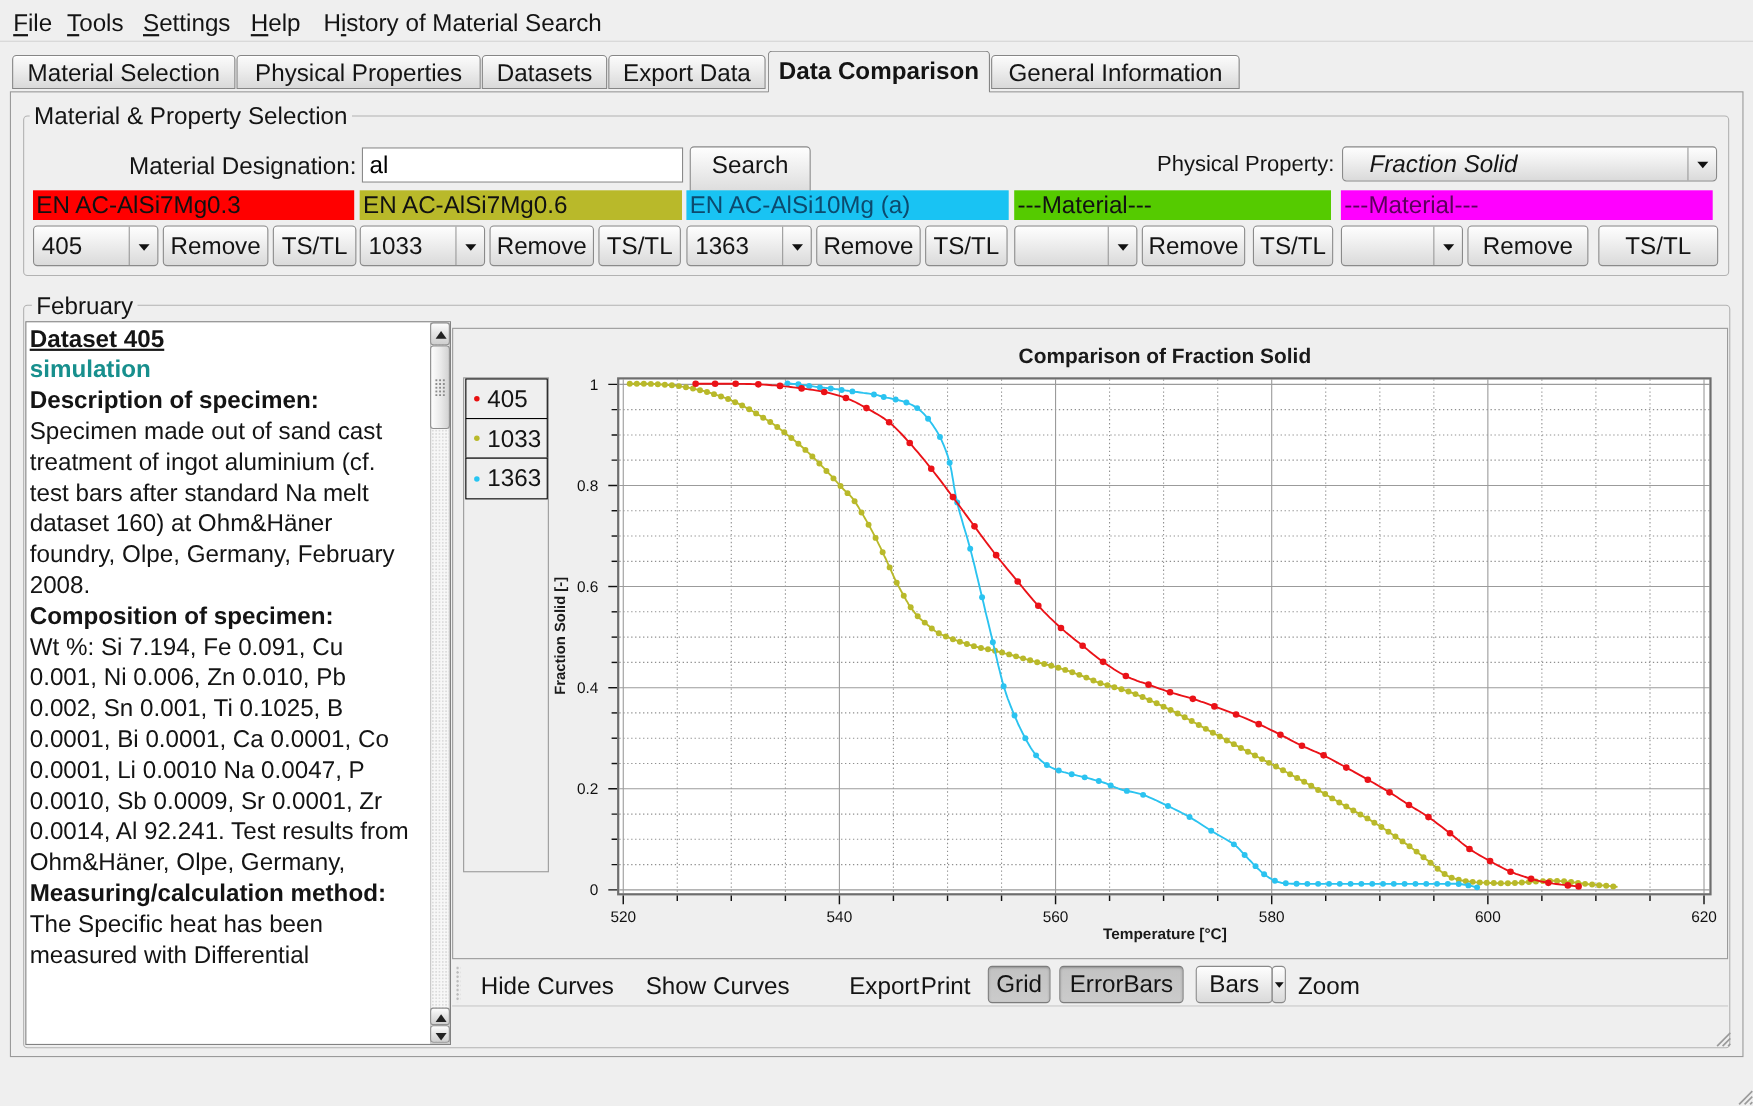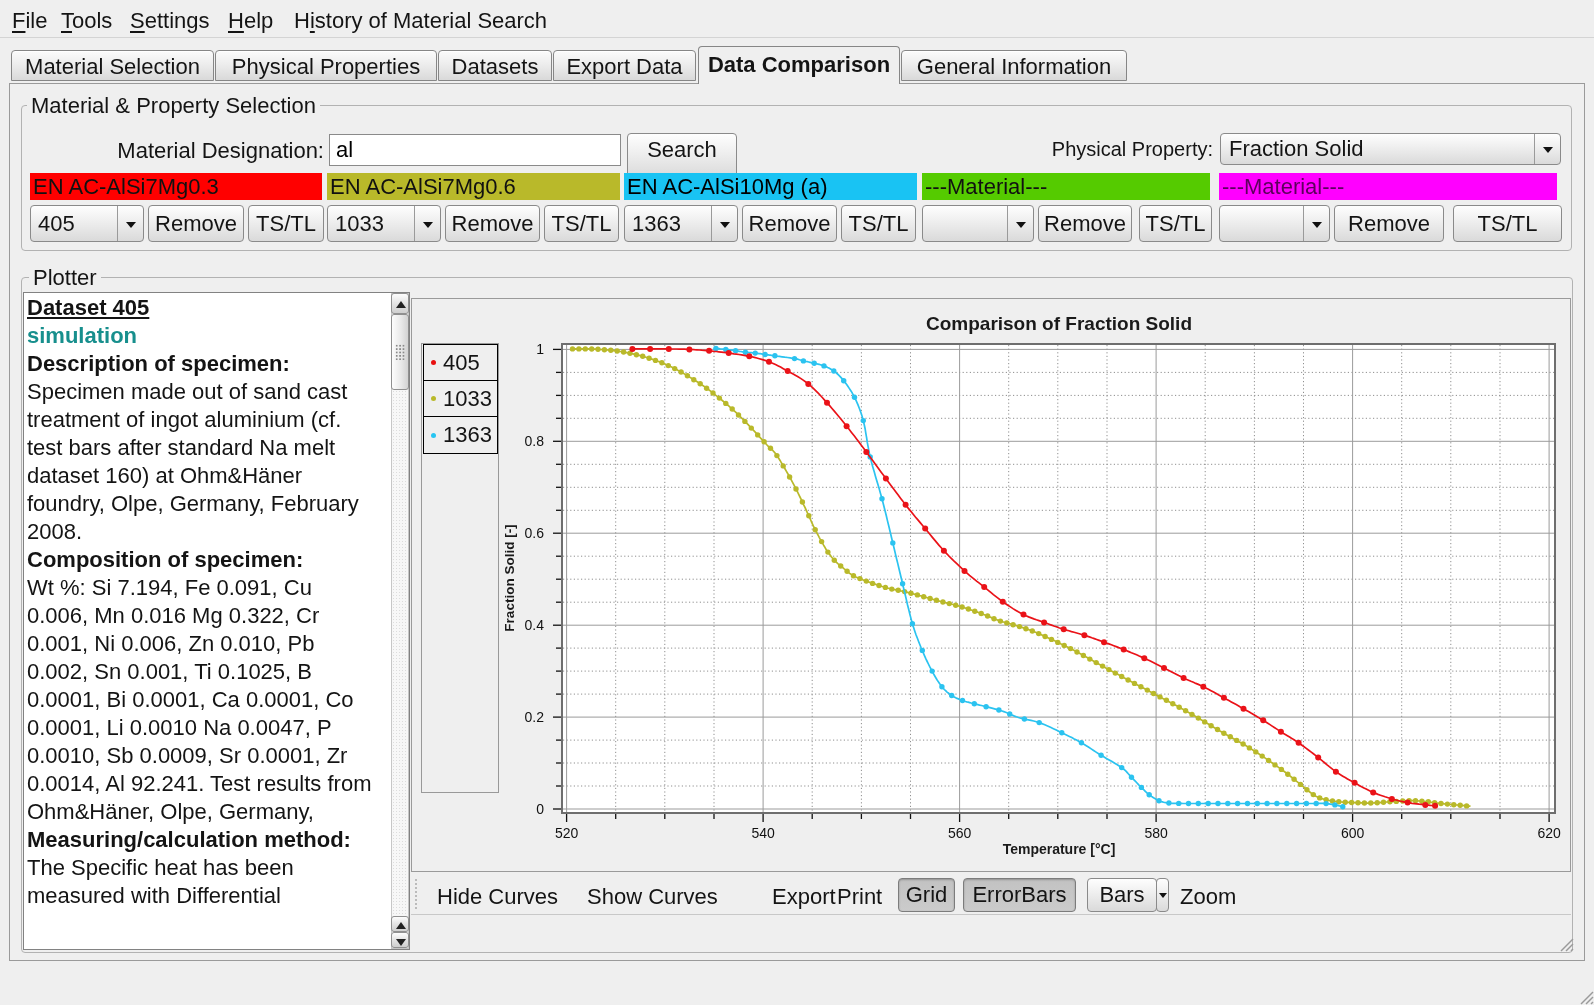--- a/index.html
+++ b/index.html
@@ -43,64 +43,63 @@
 
 <div class="abs" style="left:9px;top:83px;width:1576px;height:878px;border:1px solid #9a9a9a;background:#efefef;"></div>
 <div class="abs" style="left:699px;top:83px;width:200px;height:2px;background:#efefef;z-index:6;"></div>
 
 <div class="fieldset" style="left:21px;top:105px;width:1551px;height:146px;"></div>
 <div class="fldlbl" style="left:27px;top:93px;">Material &amp; Property Selection</div>
 <div class="abs" style="left:108px;top:138px;width:216px;font-size:22px;text-align:right;">Material Designation:</div>
 <input class="abs" style="left: 329px; top: 134px; width: 292px; height: 32px; border: 1px solid rgb(138, 138, 138); font-size: 22px; font-family: &quot;Liberation Sans&quot;, sans-serif; padding-left: 6px;" value="al">
 <div class="btn" style="left:627px;top:133px;width:110px;height:45px;line-height:31px;">Search</div>
 <div class="abs" style="left:1027px;top:138px;width:186px;font-size:20px;text-align:right;">Physical Property:</div>
-<div class="combo" style="left:1220px;top:133px;width:341px;height:32px;line-height:30px;padding-left:8px;">Fraction Solid<span class="arr"></span></div>
+<div class="combo" style="left:1220px;top:133px;width:341px;height:32px;line-height:30px;padding-left:24px;font-style:italic;">Fraction Solid<span class="arr"></span></div>
 
 <div class="bar" style="left:30px;top:173px;width:292px;background:#ff0000;color:#111;">EN AC-AlSi7Mg0.3</div>
 <div class="combo" style="left:30px;top:205px;width:114px;height:37px;line-height:35px;padding-left:7px;">405<span class="arr"></span></div>
 <div class="btn" style="left:148px;top:205px;width:96px;height:37px;line-height:35px;">Remove</div>
 <div class="btn" style="left:248px;top:205px;width:76px;height:37px;line-height:35px;">TS/TL</div>
 <div class="bar" style="left:327px;top:173px;width:293px;background:#b9b92a;color:#111;">EN AC-AlSi7Mg0.6</div>
 <div class="combo" style="left:327px;top:205px;width:114px;height:37px;line-height:35px;padding-left:7px;">1033<span class="arr"></span></div>
 <div class="btn" style="left:445px;top:205px;width:95px;height:37px;line-height:35px;">Remove</div>
 <div class="btn" style="left:544px;top:205px;width:75px;height:37px;line-height:35px;">TS/TL</div>
-<div class="bar" style="left:624px;top:173px;width:293px;background:#19c3f3;color:#000000;">EN AC-AlSi10Mg (a)</div>
+<div class="bar" style="left:624px;top:173px;width:293px;background:#19c3f3;color:#0c4a6e;">EN AC-AlSi10Mg (a)</div>
 <div class="combo" style="left:624px;top:205px;width:114px;height:37px;line-height:35px;padding-left:7px;">1363<span class="arr"></span></div>
 <div class="btn" style="left:742px;top:205px;width:95px;height:37px;line-height:35px;">Remove</div>
 <div class="btn" style="left:841px;top:205px;width:75px;height:37px;line-height:35px;">TS/TL</div>
 <div class="bar" style="left:922px;top:173px;width:288px;background:#55cb00;color:#111;">---Material---</div>
 <div class="combo" style="left:922px;top:205px;width:112px;height:37px;line-height:35px;padding-left:7px;">
     <span class="arr"></span>
   </div>
 <div class="btn" style="left:1038px;top:205px;width:94px;height:37px;line-height:35px;">Remove</div>
 <div class="btn" style="left:1139px;top:205px;width:73px;height:37px;line-height:35px;">TS/TL</div>
 <div class="bar" style="left:1219px;top:173px;width:338px;background:#ff00ff;color:#5c005c;">---Material---</div>
 <div class="combo" style="left:1219px;top:205px;width:111px;height:37px;line-height:35px;padding-left:7px;">
     <span class="arr"></span>
   </div>
 <div class="btn" style="left:1334px;top:205px;width:110px;height:37px;line-height:35px;">Remove</div>
 <div class="btn" style="left:1453px;top:205px;width:109px;height:37px;line-height:35px;">TS/TL</div>
 
 <div class="fieldset" style="left:21px;top:277px;width:1552px;height:676px;"></div>
-<div class="fldlbl" style="left:29px;top:265px;">Plotter</div>
+<div class="fldlbl" style="left:29px;top:265px;">February</div>
 
 <div class="abs" style="left:23px;top:292px;width:387px;height:658px;border:1px solid #828282;background:#fff;overflow:hidden;padding-left:27px;">
 <div class="info" style="position:absolute;left:3px;top:1px;">
 <div><b style="text-decoration:underline;">Dataset 405</b></div>
 <div><b style="color:#178f8d;">simulation</b></div>
 <div><b>Description of specimen:</b></div>
 <div>Specimen made out of sand cast</div>
 <div>treatment of ingot aluminium (cf.</div>
 <div>test bars after standard Na melt</div>
 <div>dataset 160) at Ohm&amp;Häner</div>
 <div>foundry, Olpe, Germany, February</div>
 <div>2008.</div>
 <div><b>Composition of specimen:</b></div>
 <div>Wt %: Si 7.194, Fe 0.091, Cu</div>
-<div>0.006, Mn 0.016 Mg 0.322, Cr</div>
 <div>0.001, Ni 0.006, Zn 0.010, Pb</div>
 <div>0.002, Sn 0.001, Ti 0.1025, B</div>
 <div>0.0001, Bi 0.0001, Ca 0.0001, Co</div>
 <div>0.0001, Li 0.0010 Na 0.0047, P</div>
 <div>0.0010, Sb 0.0009, Sr 0.0001, Zr</div>
 <div>0.0014, Al 92.241. Test results from</div>
 <div>Ohm&amp;Häner, Olpe, Germany,</div>
 <div><b>Measuring/calculation method:</b></div>
 <div>The Specific heat has been</div>
 <div>measured with Differential</div>

